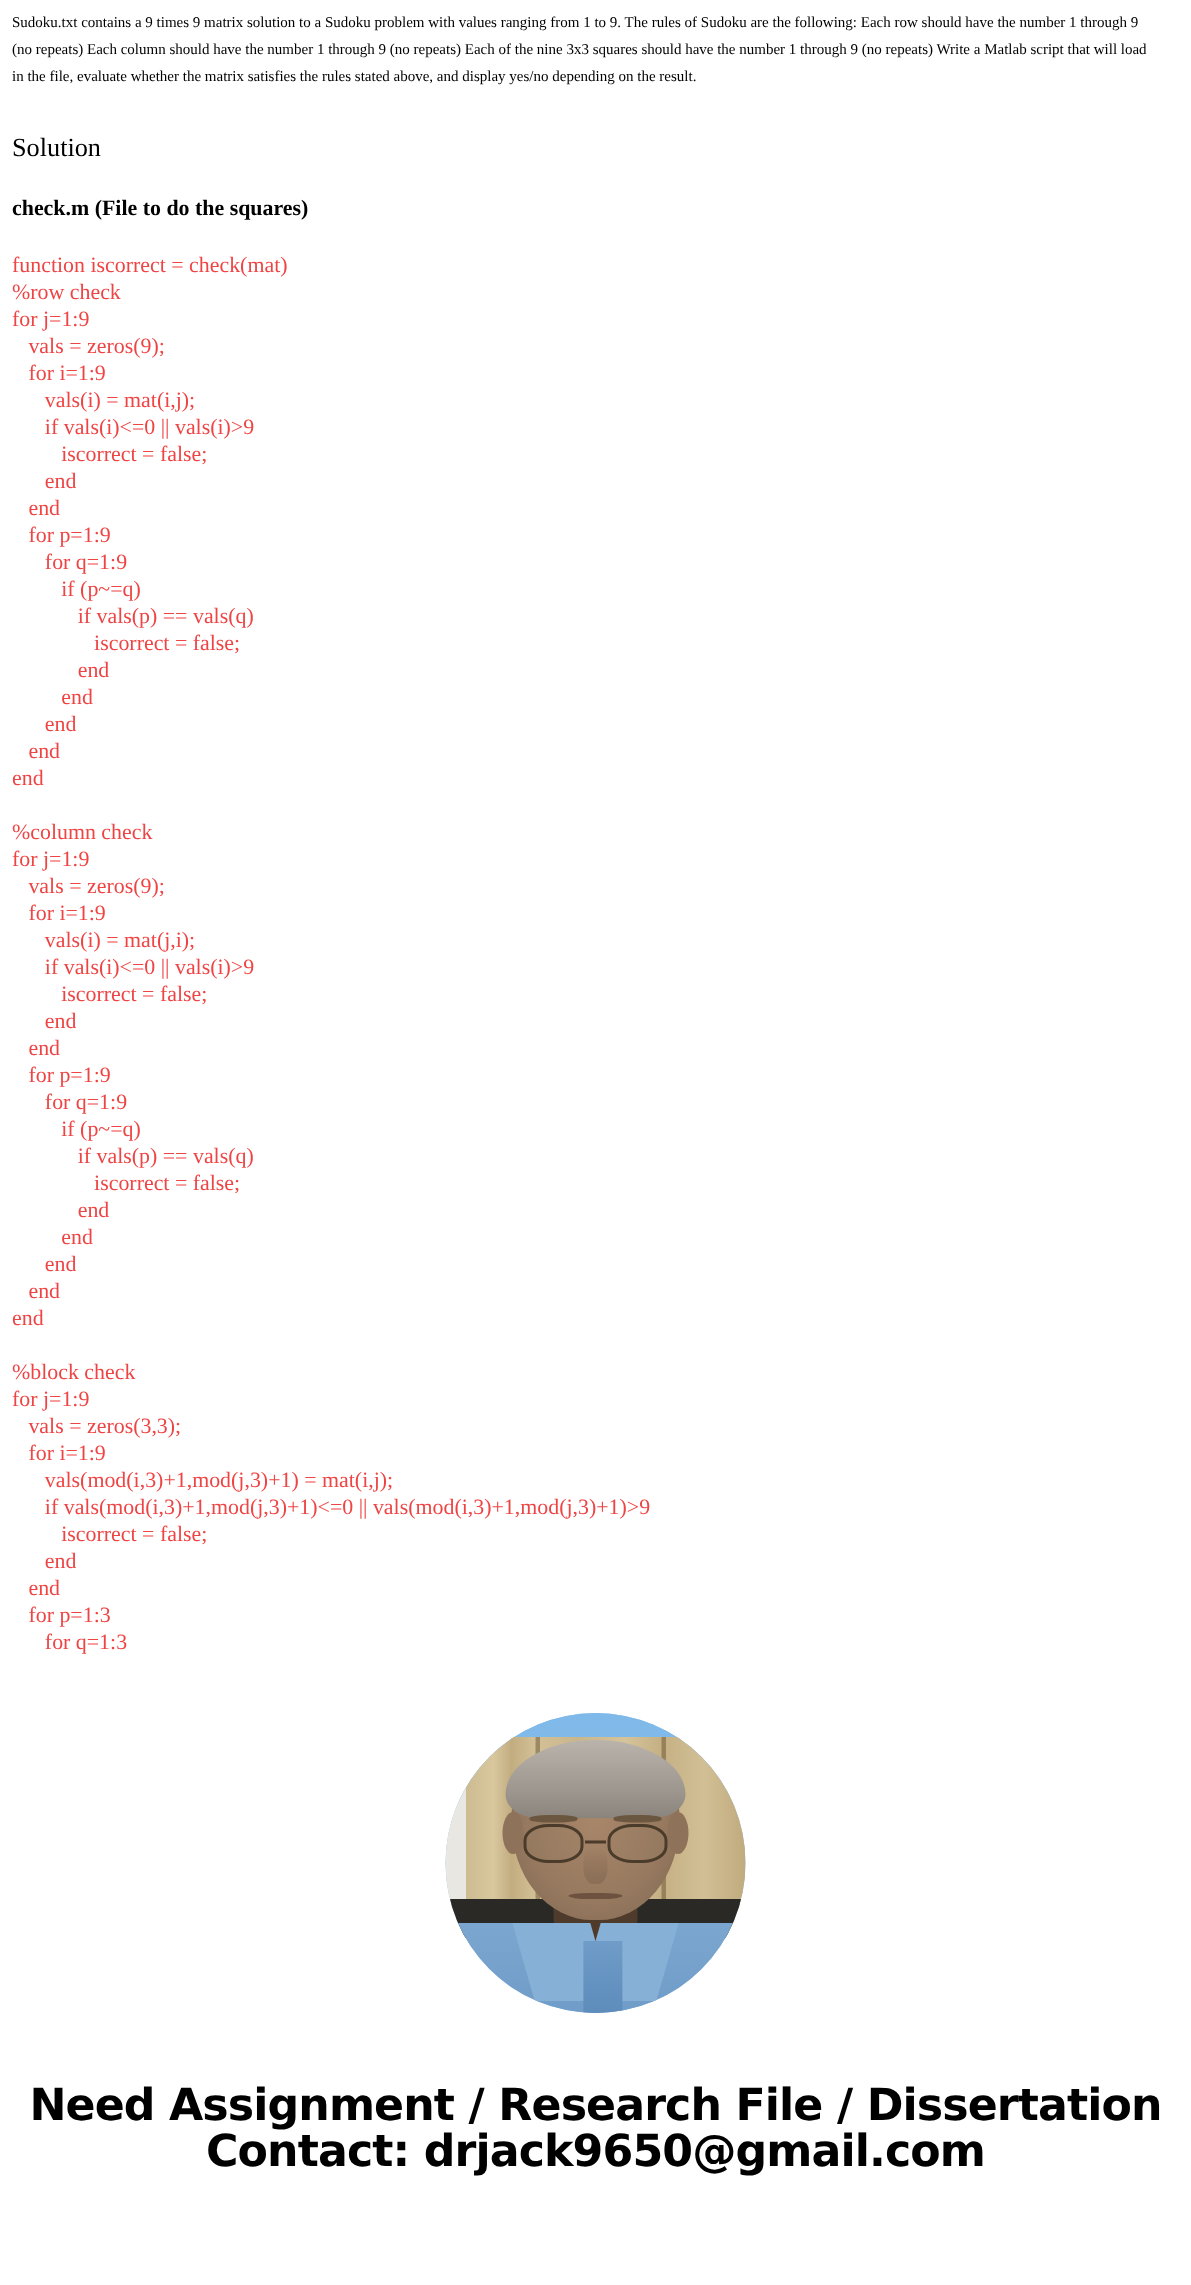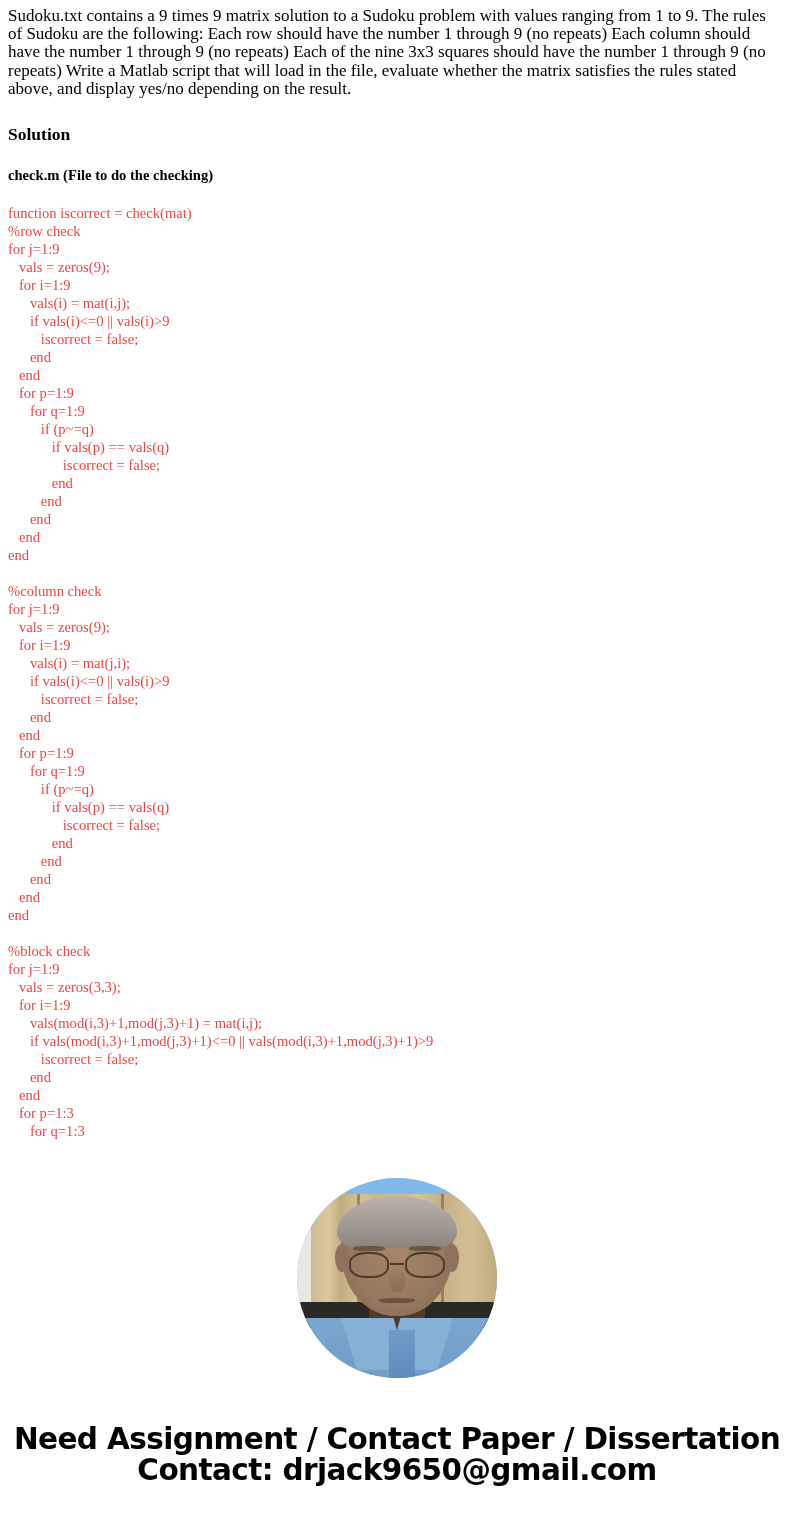--- a/index.html
+++ b/index.html
@@ -14,33 +14,33 @@
     color: #000000;
     position: relative;
     overflow: hidden;
   }
 
   .page { padding: 0 8px; }
 
   
   .intro {
     font-family: "Liberation Serif", "DejaVu Serif", serif;
-    font-size: 17px;
+    font-size: 10px;
     line-height: 18.2px;
     text-align: left;
     margin: 7px 0 0 0;
     padding-right: 14px;
     color: #000;
   }
 
   
   h2.solution-heading {
     font-family: "Liberation Serif", "DejaVu Serif", serif;
     font-size: 17.5px;
-    font-weight: bold;
+    font-weight: normal;
     margin: 26px 0 12px 0;
     line-height: 20px;
     color: #000;
   }
   h3.file-heading {
     font-family: "Liberation Serif", "DejaVu Serif", serif;
     font-size: 14.6px;
     font-weight: bold;
     margin: 22px 0 0 0;
     line-height: 18px;
@@ -201,21 +201,21 @@
 </style>
 </head>
 <body>
 
 <div class="page">
 
   <p class="intro">Sudoku.txt contains a 9 times 9 matrix solution to a Sudoku problem with values ranging from 1 to 9. The rules of Sudoku are the following: Each row should have the number 1 through 9 (no repeats) Each column should have the number 1 through 9 (no repeats) Each of the nine 3x3 squares should have the number 1 through 9 (no repeats) Write a Matlab script that will load in the file, evaluate whether the matrix satisfies the rules stated above, and display yes/no depending on the result.</p>
 
   <h2 class="solution-heading">Solution</h2>
 
-  <h3 class="file-heading">check.m (File to do the checking)</h3>
+  <h3 class="file-heading">check.m (File to do the squares)</h3>
 
   <div class="code-block" id="code-block"><div class="code-line">function iscorrect = check(mat)</div><div class="code-line">%row check</div><div class="code-line">for j=1:9</div><div class="code-line">   vals = zeros(9);</div><div class="code-line">   for i=1:9</div><div class="code-line">      vals(i) = mat(i,j);</div><div class="code-line">      if vals(i)&lt;=0 || vals(i)&gt;9</div><div class="code-line">         iscorrect = false;</div><div class="code-line">      end</div><div class="code-line">   end</div><div class="code-line">   for p=1:9</div><div class="code-line">      for q=1:9</div><div class="code-line">         if (p~=q)</div><div class="code-line">            if vals(p) == vals(q)</div><div class="code-line">               iscorrect = false;</div><div class="code-line">            end</div><div class="code-line">         end</div><div class="code-line">      end</div><div class="code-line">   end</div><div class="code-line">end</div><div class="code-line blank">&nbsp;</div><div class="code-line">%column check</div><div class="code-line">for j=1:9</div><div class="code-line">   vals = zeros(9);</div><div class="code-line">   for i=1:9</div><div class="code-line">      vals(i) = mat(j,i);</div><div class="code-line">      if vals(i)&lt;=0 || vals(i)&gt;9</div><div class="code-line">         iscorrect = false;</div><div class="code-line">      end</div><div class="code-line">   end</div><div class="code-line">   for p=1:9</div><div class="code-line">      for q=1:9</div><div class="code-line">         if (p~=q)</div><div class="code-line">            if vals(p) == vals(q)</div><div class="code-line">               iscorrect = false;</div><div class="code-line">            end</div><div class="code-line">         end</div><div class="code-line">      end</div><div class="code-line">   end</div><div class="code-line">end</div><div class="code-line blank">&nbsp;</div><div class="code-line">%block check</div><div class="code-line">for j=1:9</div><div class="code-line">   vals = zeros(3,3);</div><div class="code-line">   for i=1:9</div><div class="code-line">      vals(mod(i,3)+1,mod(j,3)+1) = mat(i,j);</div><div class="code-line">      if vals(mod(i,3)+1,mod(j,3)+1)&lt;=0 || vals(mod(i,3)+1,mod(j,3)+1)&gt;9</div><div class="code-line">         iscorrect = false;</div><div class="code-line">      end</div><div class="code-line">   end</div><div class="code-line">   for p=1:3</div><div class="code-line">      for q=1:3</div></div>
 
   <div class="avatar-wrap">
     <div class="avatar">
       <div class="ph-sky"></div>
       <div class="ph-wall"></div>
       <div class="ph-wall-seam" style="left:30%"></div>
       <div class="ph-wall-seam" style="left:72%"></div>
       <div class="ph-dark-band"></div>
@@ -232,17 +232,17 @@
       <div class="ph-brow right"></div>
       <div class="ph-glass left"></div>
       <div class="ph-glass right"></div>
       <div class="ph-bridge"></div>
       <div class="ph-nose"></div>
       <div class="ph-mouth"></div>
     </div>
   </div>
 
   <div class="footer">
-    <span class="footer-line l1">Need Assignment / Contact Paper / Dissertation</span>
+    <span class="footer-line l1">Need Assignment / Research File / Dissertation</span>
     <span class="footer-line l3">Contact: drjack9650@gmail.com</span>
   </div>
 
 </div>
 
 </body></html>

